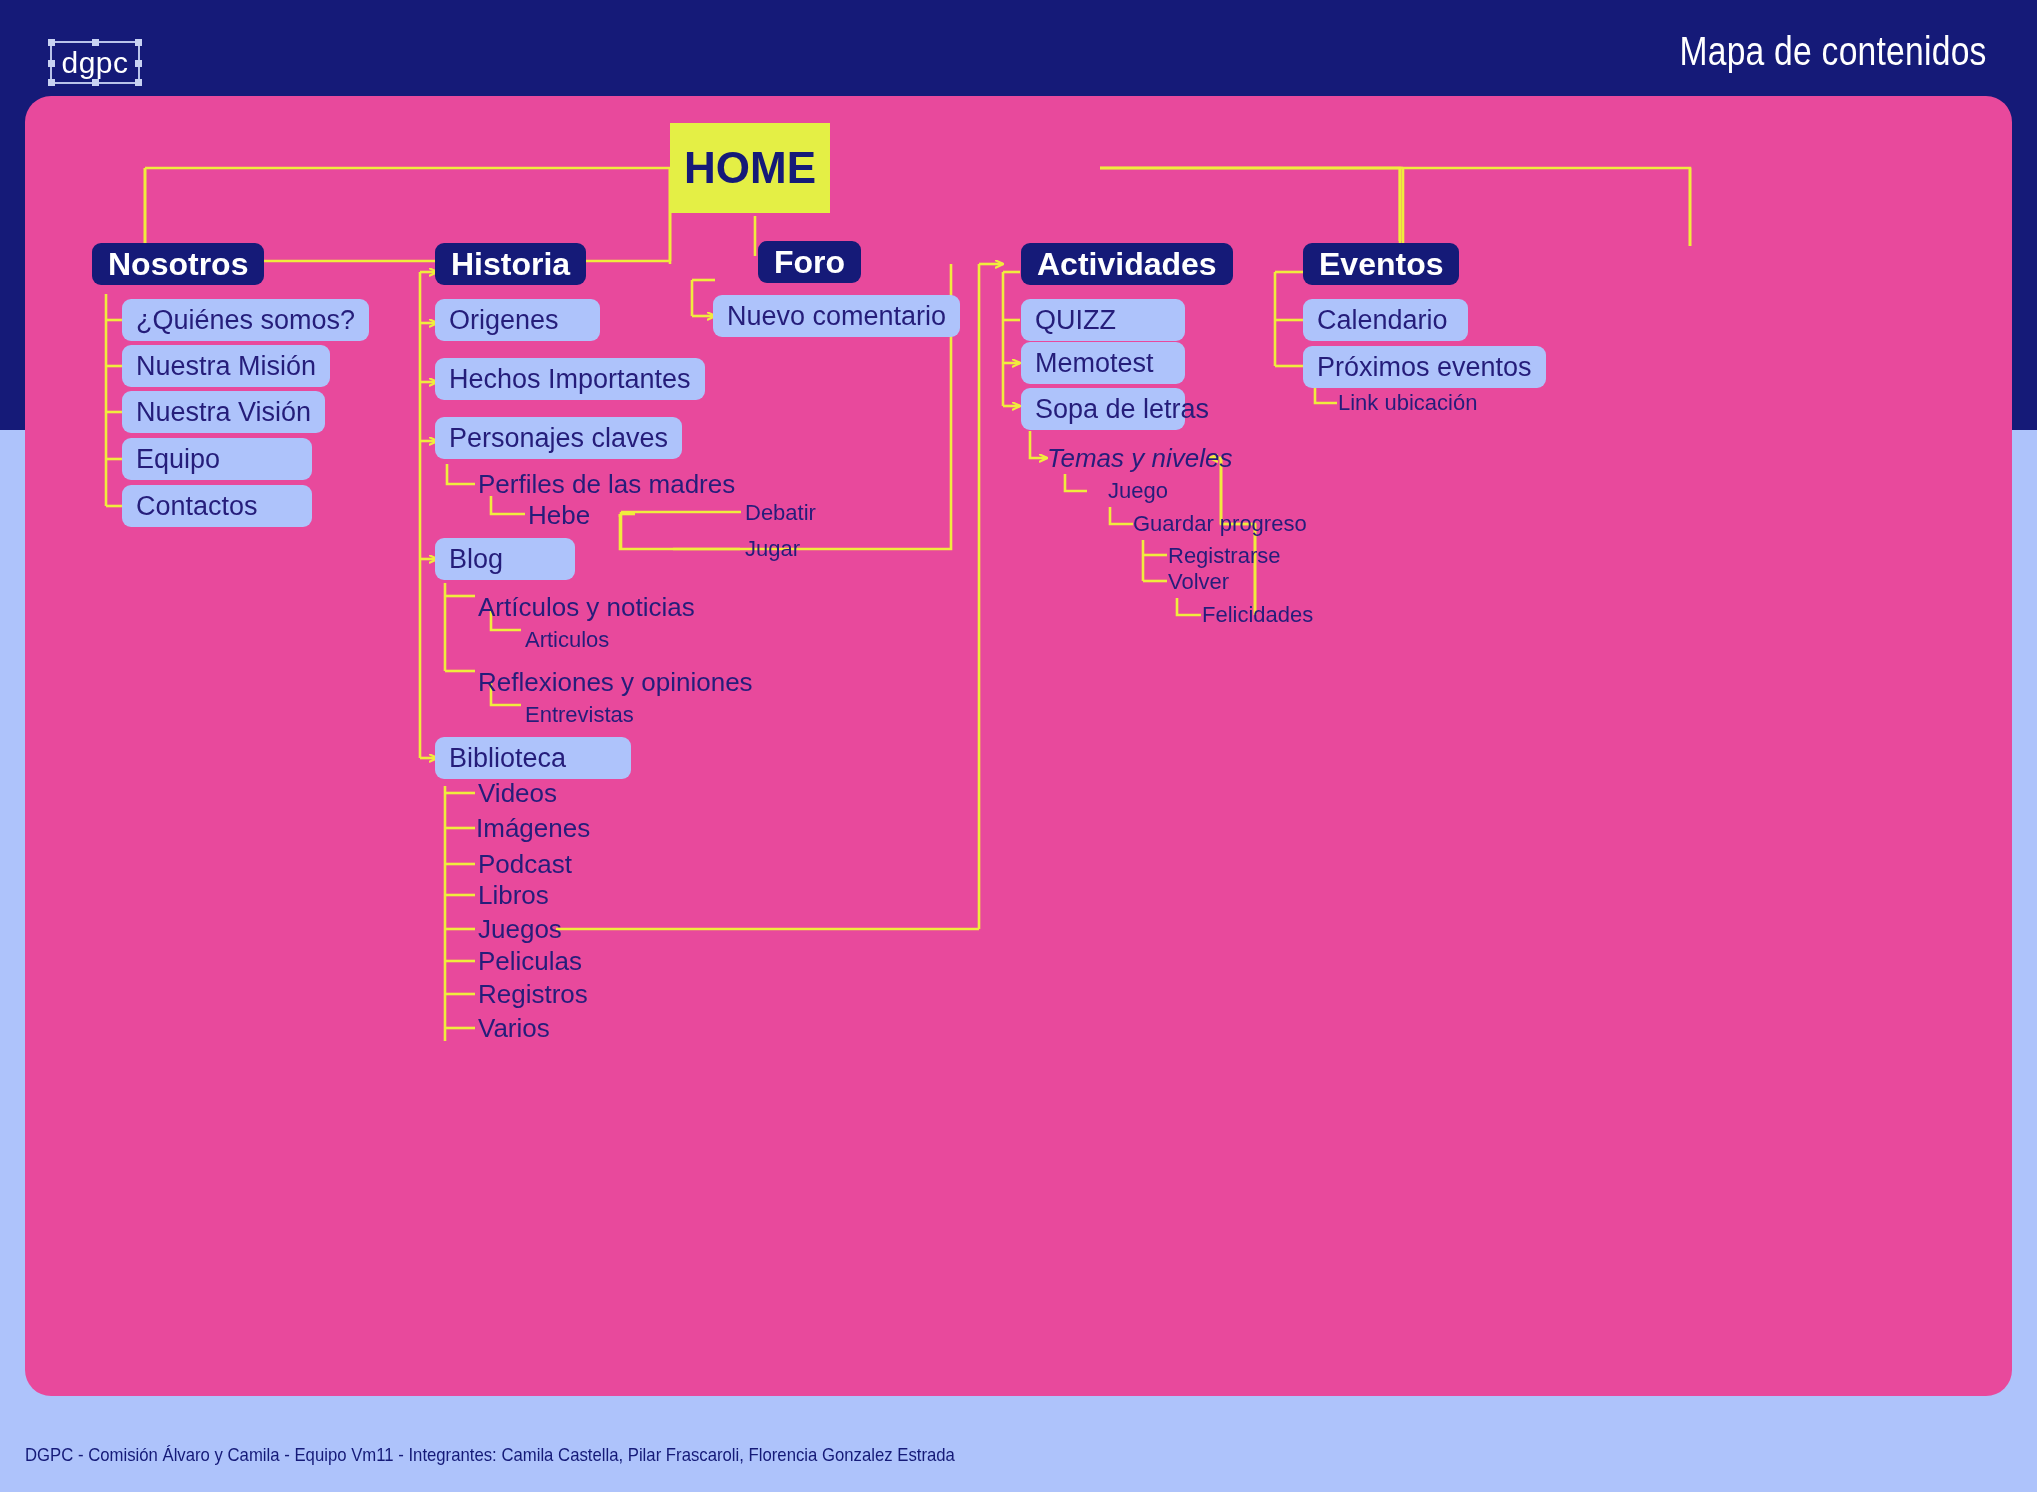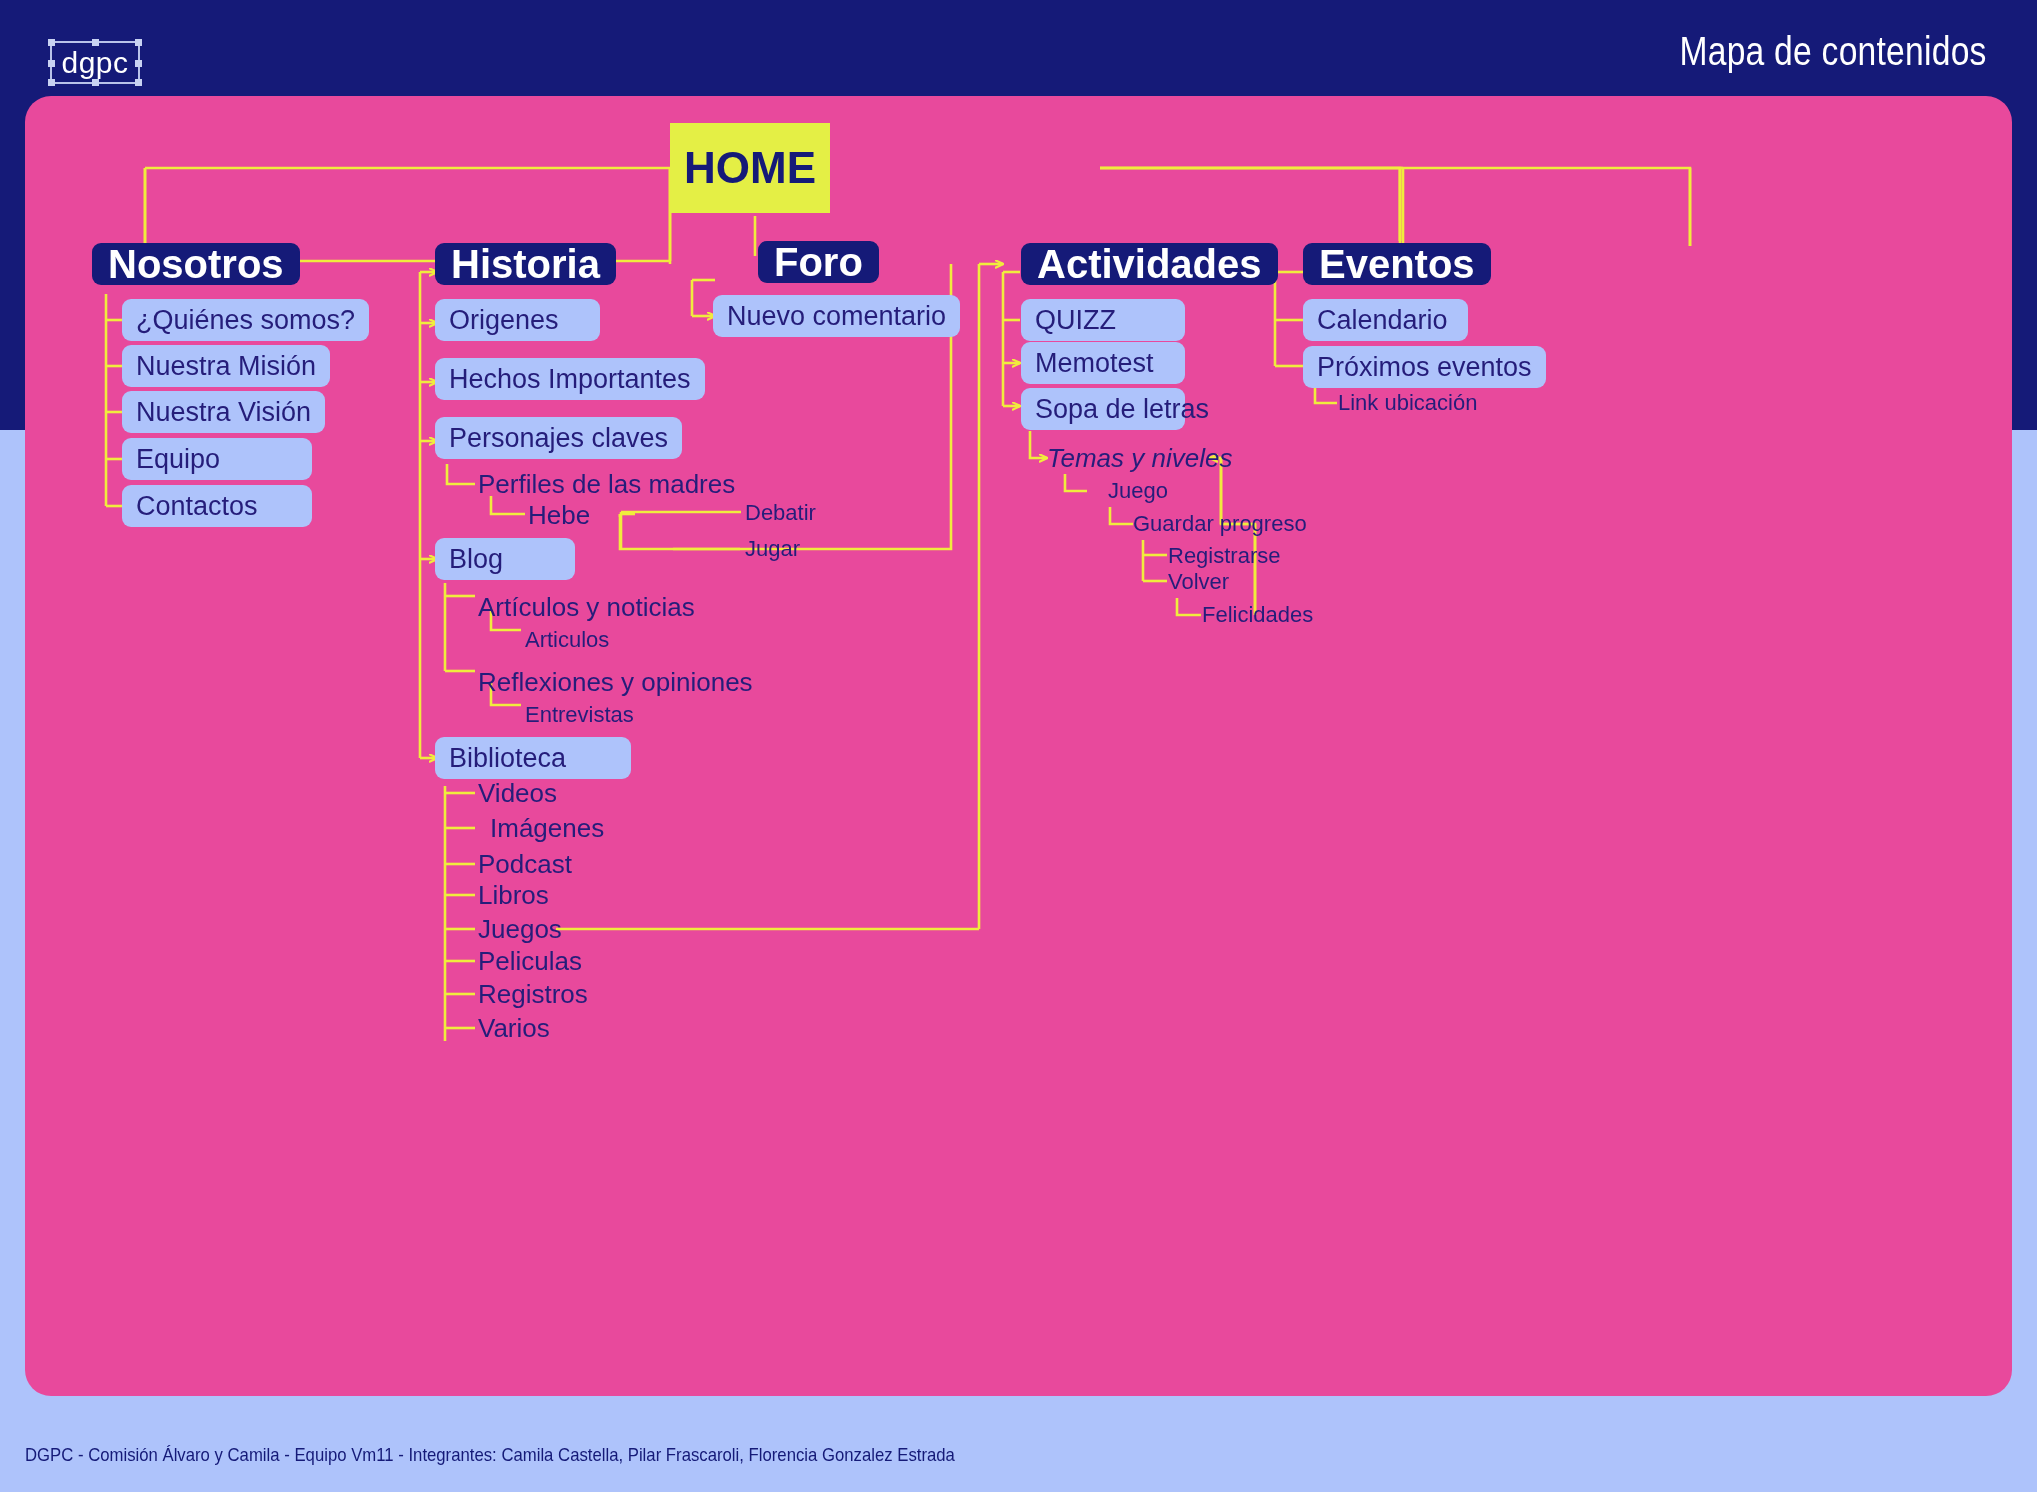--- a/index.html
+++ b/index.html
@@ -46,21 +46,21 @@
   #wires{position:absolute;left:0;top:0;width:1987px;height:1300px;}
   
   .node{position:absolute;box-sizing:border-box;display:flex;align-items:center;white-space:nowrap;}
   .n-home{
     background:#e4ef45;color:#151a78;
     font-size:44px;font-weight:700;
     justify-content:center;border-radius:0;
   }
   .n-sec{
     background:#151a78;color:#ffffff;border-radius:9px;
-    font-size:40px;font-weight:700;padding:0 16px;
+    font-size:32px;font-weight:700;padding:0 16px;
   }
   .n-item{
     background:#aec3fb;color:#251d7a;border-radius:9px;
     font-size:27px;font-weight:400;padding:0 14px;
   }
   .n-leaf{
     color:#251d7a;font-size:26px;font-weight:400;background:transparent;
   }
   .n-leaf.sm{font-size:22px;}
   
@@ -222,21 +222,21 @@
   <div class="node n-leaf sm" style="left:720px;top:436px;height:33px;">Jugar</div>
 
   <div class="node n-item" style="left:410px;top:442px;height:42px;width:140px;">Blog</div>
   <div class="node n-leaf" style="left:453px;top:492px;height:38px;">Artículos y noticias</div>
   <div class="node n-leaf sm" style="left:500px;top:527px;height:33px;">Articulos</div>
   <div class="node n-leaf" style="left:453px;top:567px;height:38px;">Reflexiones y opiniones</div>
   <div class="node n-leaf sm" style="left:500px;top:602px;height:33px;">Entrevistas</div>
 
   <div class="node n-item" style="left:410px;top:641px;height:42px;width:196px;">Biblioteca</div>
   <div class="node n-leaf" style="left:453px;top:679px;height:36px;">Videos</div>
-  <div class="node n-leaf" style="left:465px;top:714px;height:36px;">Imágenes</div>
+  <div class="node n-leaf" style="left:451px;top:714px;height:36px;">Imágenes</div>
   <div class="node n-leaf" style="left:453px;top:750px;height:36px;">Podcast</div>
   <div class="node n-leaf" style="left:453px;top:781px;height:36px;">Libros</div>
   <div class="node n-leaf" style="left:453px;top:815px;height:36px;">Juegos</div>
   <div class="node n-leaf" style="left:453px;top:847px;height:36px;">Peliculas</div>
   <div class="node n-leaf" style="left:453px;top:880px;height:36px;">Registros</div>
   <div class="node n-leaf" style="left:453px;top:914px;height:36px;">Varios</div>
 
   <div class="node n-sec" style="left:688px;top:145px;height:42px;margin-left:45px;">Foro</div>
   <div class="node n-item" style="left:688px;top:199px;height:42px;">Nuevo comentario</div>
 

